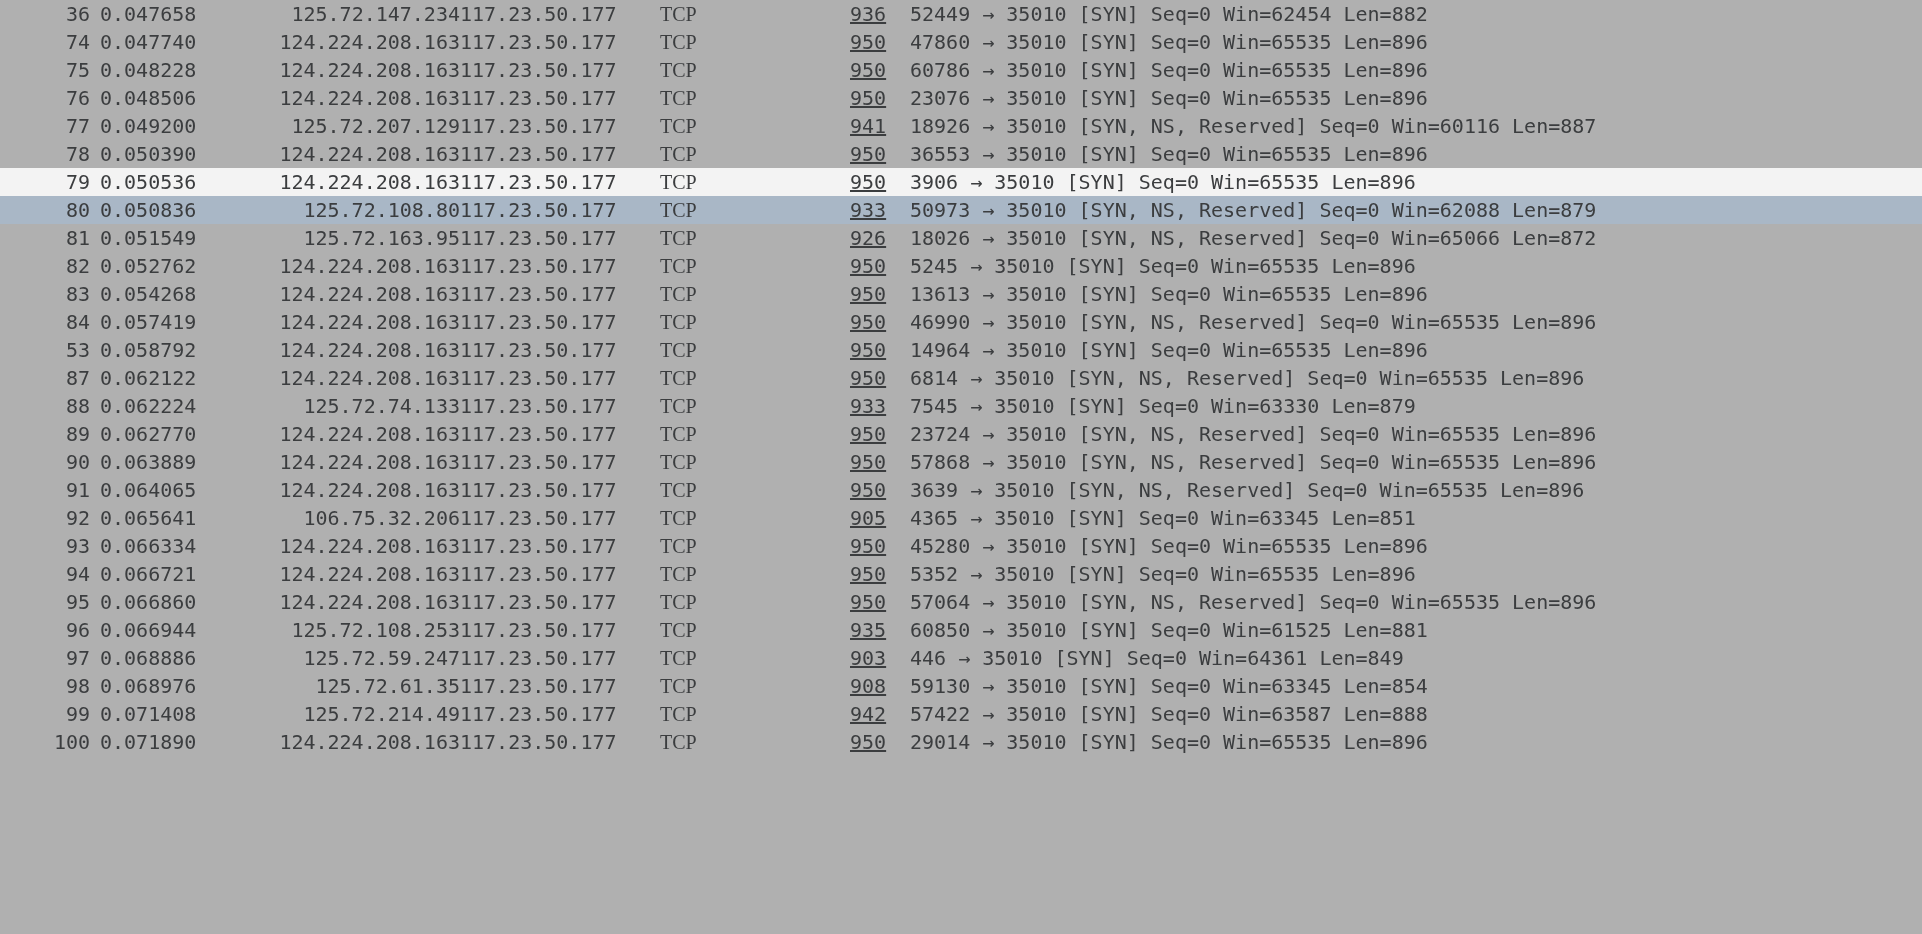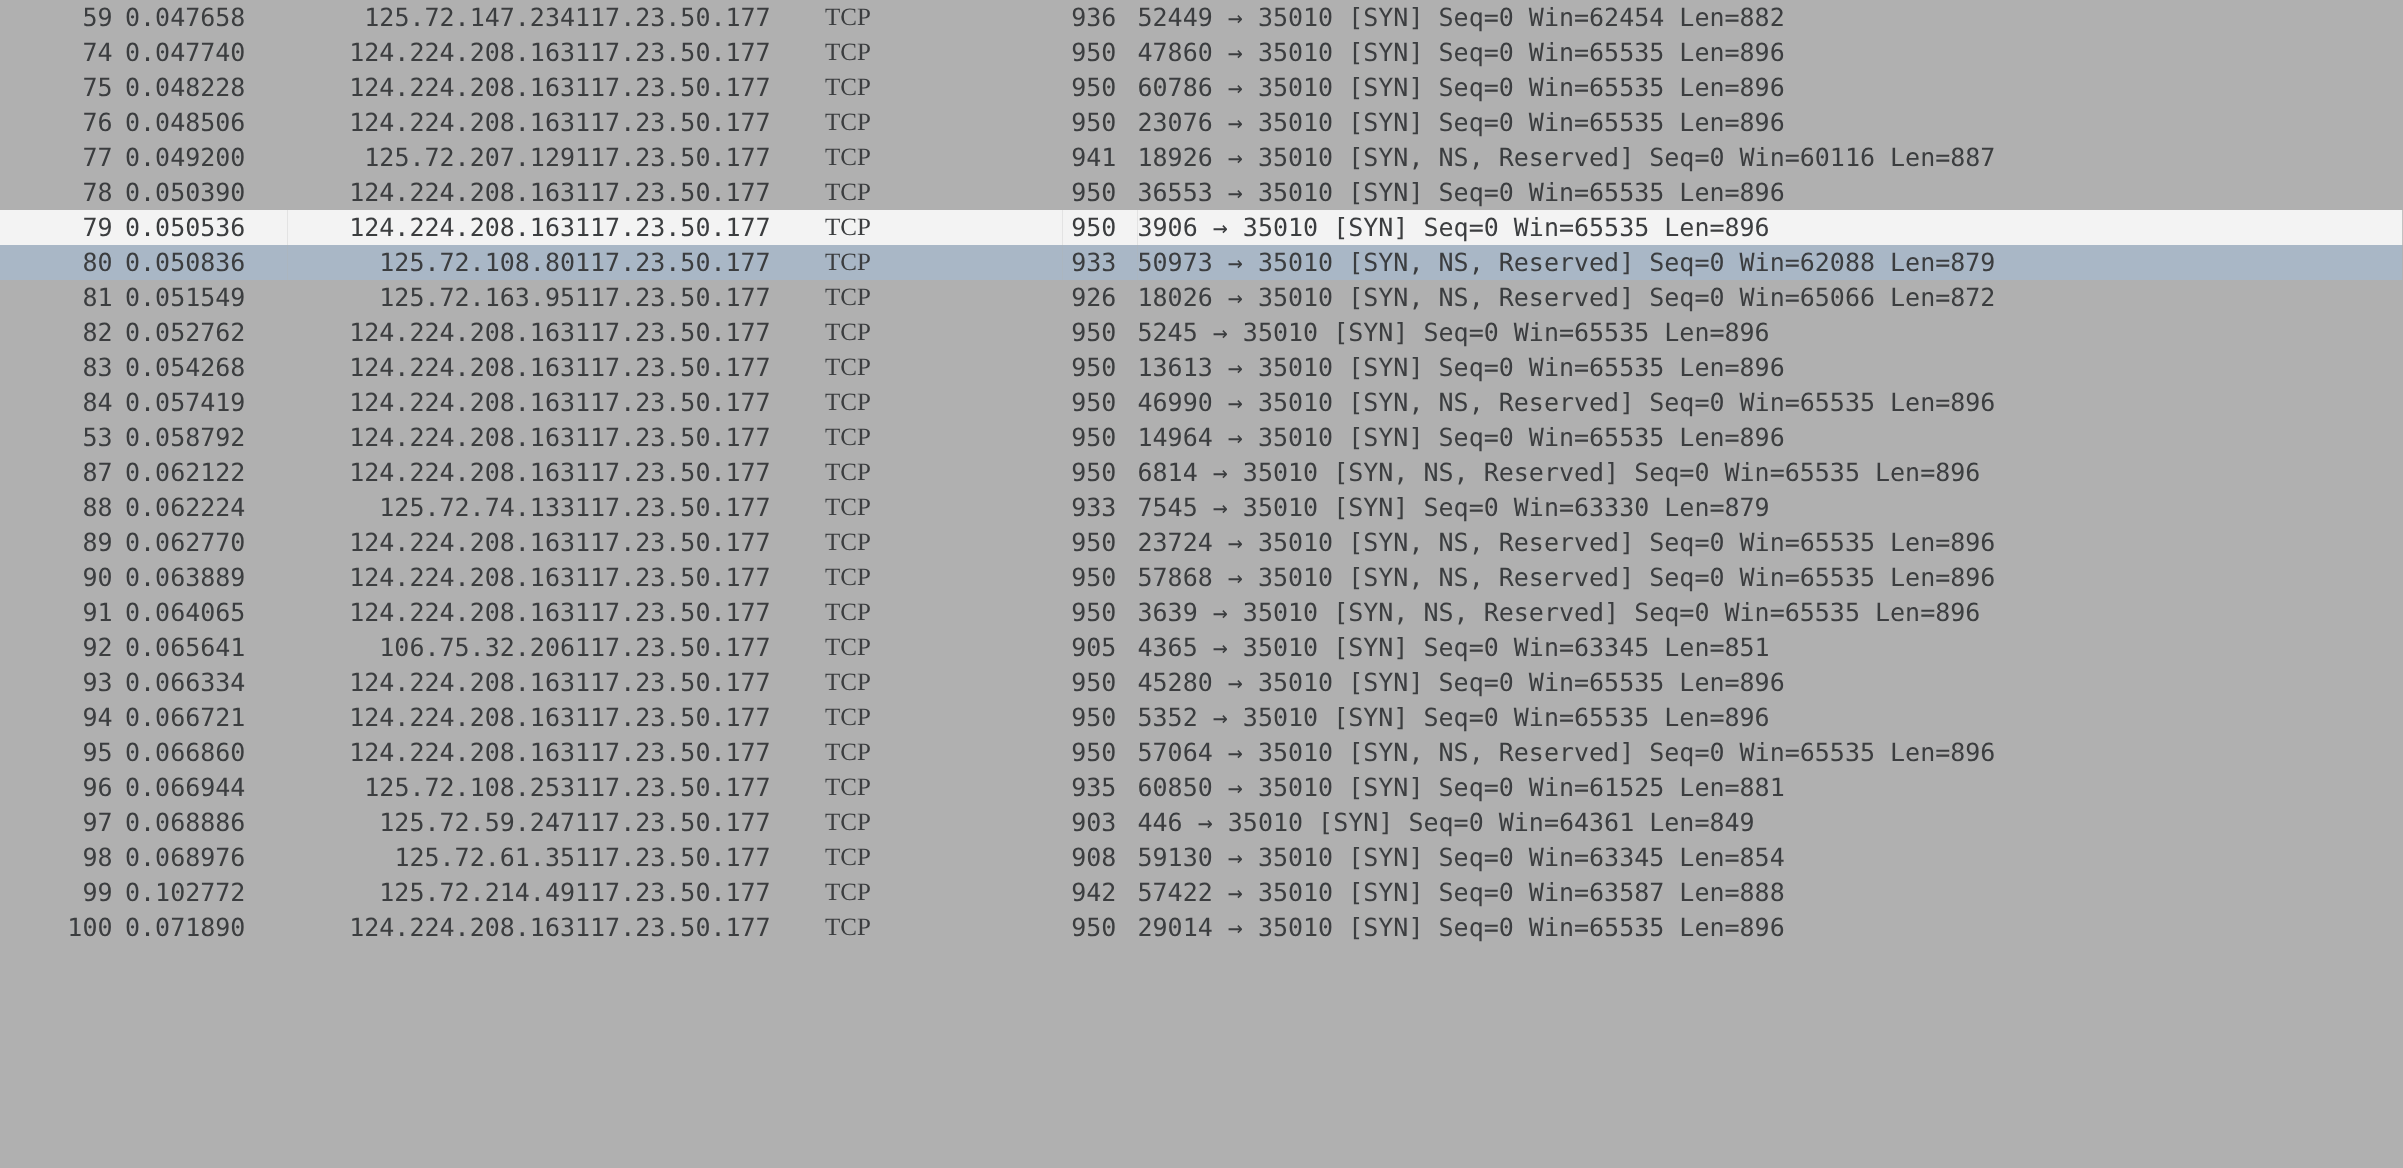--- a/index.html
+++ b/index.html
@@ -35,29 +35,29 @@
     display: table-cell;
     white-space: pre;
     vertical-align: top;
     padding: 0;
   }
   .c-no    { width: 90px;  text-align: right; padding-right: 10px; }
   .c-time  { width: 130px; text-align: left; }
   .c-src   { width: 230px; text-align: right; }
   .c-dst   { width: 200px; text-align: left; }
   .c-proto { width: 190px; text-align: left; font-family: Liberation Serif, serif; }
-  .c-len   { width: 50px;  text-align: center; padding-right: 10px; }
+  .c-len   { width: 50px;  text-align: left; padding-right: 10px; text-decoration: underline; }
   .c-info  { text-align: left; }
 </style>
 </head>
 <body>
 
 <div class="packet-list" id="packet-list">
     <div class="row">
-      <div class="cell c-no">59</div>
+      <div class="cell c-no">36</div>
       <div class="cell c-time">0.047658</div>
       <div class="cell c-src">125.72.147.234</div>
       <div class="cell c-dst">117.23.50.177</div>
       <div class="cell c-proto">TCP</div>
       <div class="cell c-len">936</div>
       <div class="cell c-info">52449 → 35010 [SYN] Seq=0 Win=62454 Len=882</div>
     </div>
     <div class="row">
       <div class="cell c-no">74</div>
       <div class="cell c-time">0.047740</div>
@@ -269,21 +269,21 @@
       <div class="cell c-no">98</div>
       <div class="cell c-time">0.068976</div>
       <div class="cell c-src">125.72.61.35</div>
       <div class="cell c-dst">117.23.50.177</div>
       <div class="cell c-proto">TCP</div>
       <div class="cell c-len">908</div>
       <div class="cell c-info">59130 → 35010 [SYN] Seq=0 Win=63345 Len=854</div>
     </div>
     <div class="row">
       <div class="cell c-no">99</div>
-      <div class="cell c-time">0.102772</div>
+      <div class="cell c-time">0.071408</div>
       <div class="cell c-src">125.72.214.49</div>
       <div class="cell c-dst">117.23.50.177</div>
       <div class="cell c-proto">TCP</div>
       <div class="cell c-len">942</div>
       <div class="cell c-info">57422 → 35010 [SYN] Seq=0 Win=63587 Len=888</div>
     </div>
     <div class="row">
       <div class="cell c-no">100</div>
       <div class="cell c-time">0.071890</div>
       <div class="cell c-src">124.224.208.163</div>

